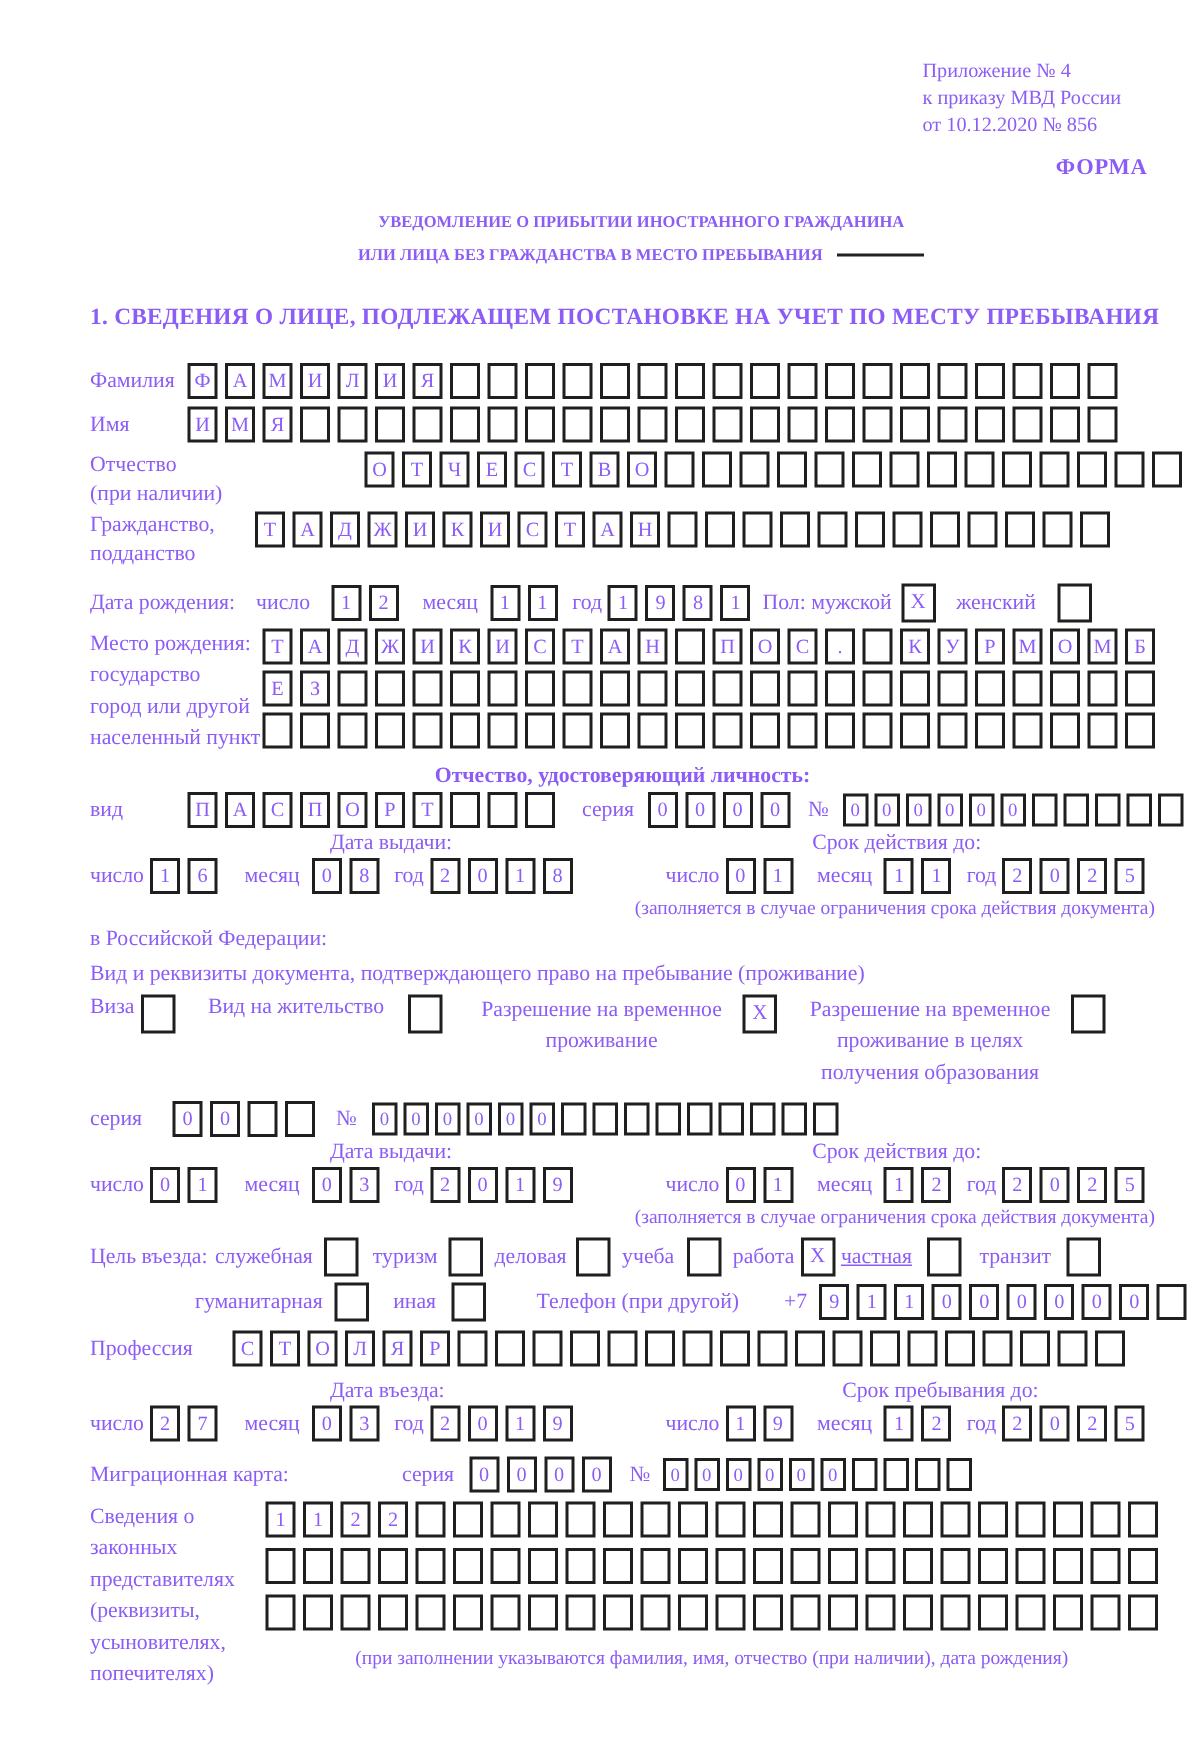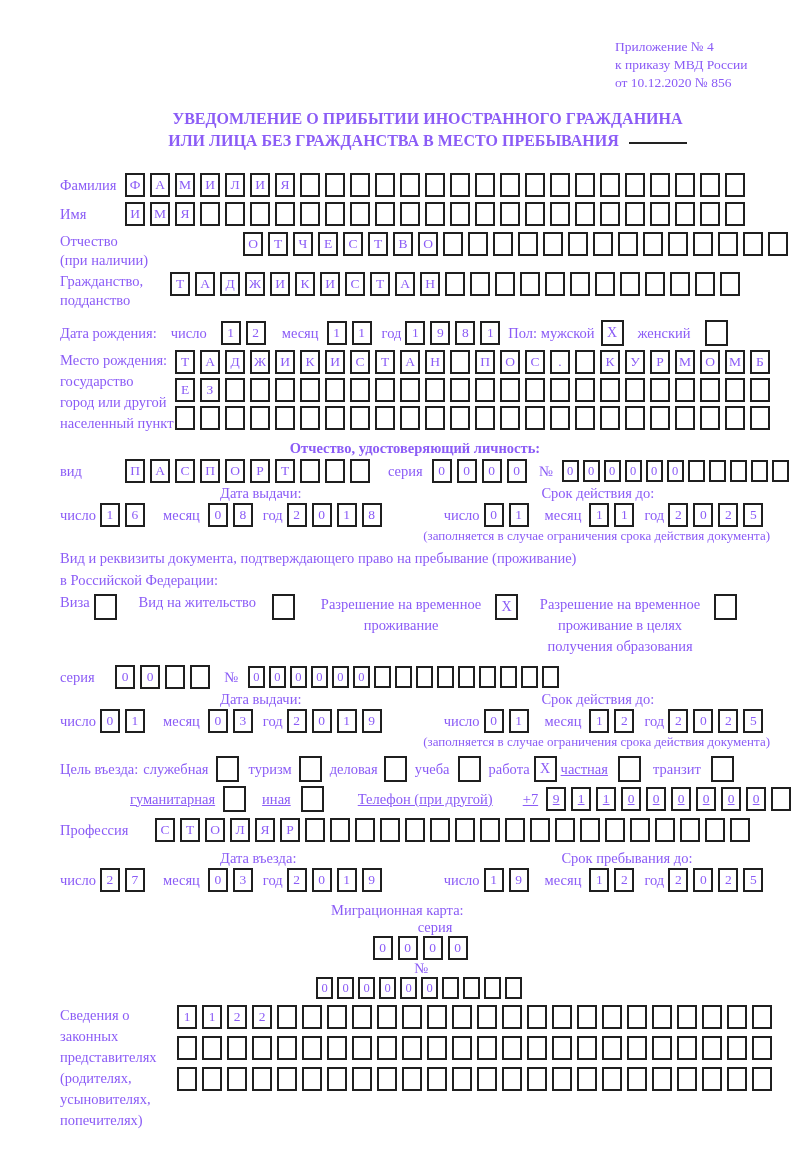--- a/index.html
+++ b/index.html
@@ -2,21 +2,21 @@
 <html><head>
 <meta charset="utf-8">
 <style>
   html,body{margin:0;padding:0;background:#ffffff;}
   .page{width:800px;height:1163px;background:#fff;color:#8b5cf6;
         font-family:"Liberation Serif","DejaVu Serif",serif;position:relative;overflow:hidden;}
   .content{padding:38px 5px 0 60px;}
   .hdr{margin-left:555px;font-size:13.5px;line-height:18px;}
   .hdr-sub{margin-left:555px;font-size:12.5px;line-height:17px;}
   .forma{font-weight:bold;font-size:15px;text-align:right;margin:12px 30px 0 0;letter-spacing:.5px;}
-  .title{font-weight:bold;font-size:16px;text-align:center;margin-top:16px;line-height:22px;}
+  .title{font-weight:bold;font-size:11px;text-align:center;margin-top:16px;line-height:22px;}
   .uline{display:inline-block;width:58px;border-bottom:2px solid #222;margin-left:10px;transform:translateY(-2px);}
   .sect{font-weight:bold;font-size:15.5px;margin-top:22px;white-space:nowrap;letter-spacing:.2px;}
   .row{display:flex;align-items:center;margin-right:25px;}
   .row.top{align-items:flex-start;}
   .lbl{font-size:14.5px;flex:none;}
   .lbl2{font-size:14.5px;line-height:19px;flex:none;}
   .cells{display:inline-flex;gap:5px;flex:none;}
   .cell{box-sizing:border-box;width:20px;height:24px;border:2px solid #1f1f1f;
         display:inline-flex;align-items:center;justify-content:center;
         font-size:13.5px;flex:none;background:#fff;}
@@ -35,26 +35,28 @@
 <body>
 
 <div class="page">
 <div class="content">
 
   <div class="hdr">
     <div>Приложение № 4</div>
     <div>к приказу МВД России</div>
     <div>от 10.12.2020 № 856</div>
   </div>
+  <div class="forma">ФОРМА</div>
 
   <div class="title">
     <span>УВЕДОМЛЕНИЕ О ПРИБЫТИИ ИНОСТРАННОГО ГРАЖДАНИНА</span><br>
     <span>ИЛИ ЛИЦА БЕЗ ГРАЖДАНСТВА В МЕСТО ПРЕБЫВАНИЯ</span><span class="uline"></span>
   </div>
 
+  <div class="sect">1. СВЕДЕНИЯ О ЛИЦЕ, ПОДЛЕЖАЩЕМ ПОСТАНОВКЕ НА УЧЕТ ПО МЕСТУ ПРЕБЫВАНИЯ</div>
 
   <div class="row" style="margin-top:21px;">
     <span class="lbl" style="width:65px;">Фамилия</span>
     <span class="cells">
           <span class="cell">Ф</span>
           <span class="cell">А</span>
           <span class="cell">М</span>
           <span class="cell">И</span>
           <span class="cell">Л</span>
           <span class="cell">И</span>
@@ -368,22 +370,22 @@
     <span class="cells" style="margin-left:4px;">
           <span class="cell">2</span>
           <span class="cell">0</span>
           <span class="cell">2</span>
           <span class="cell">5</span>
         </span>
   </div>
 
   <div class="note" style="margin-right:25px;">(заполняется в случае ограничения срока действия документа)</div>
 
+  <div class="para" style="margin-top:5px;">в Российской Федерации:</div>
   <div class="para">Вид и реквизиты документа, подтверждающего право на пребывание (проживание)</div>
-  <div class="para" style="margin-top:5px;">в Российской Федерации:</div>
 
   <div class="row top" style="margin-top:5px;">
     <span class="lbl">Виза</span>
     <span class="cells box" style="margin-left:4px;">
           <span class="cell"></span>
         </span>
     <span class="lbl" style="margin-left:22px;">Вид на жительство</span>
     <span class="cells box" style="margin-left:16px;">
           <span class="cell"></span>
         </span>
@@ -501,21 +503,21 @@
     <span class="lbl" style="margin-left:4px;text-decoration:underline;">частная</span>
     <span class="cells box" style="margin-left:10px;">
           <span class="cell"></span>
         </span>
     <span class="lbl" style="margin-left:12px;">транзит</span>
     <span class="cells box" style="margin-left:10px;">
           <span class="cell"></span>
         </span>
   </div>
 
-  <div class="row" style="margin-top:4px;text-decoration:underline;">
+  <div class="row" style="margin-top:4px;">
     <span class="lbl" style="margin-left:70px;">гуманитарная</span>
     <span class="cells box" style="margin-left:8px;">
           <span class="cell"></span>
         </span>
     <span class="lbl" style="margin-left:16px;">иная</span>
     <span class="cells box" style="margin-left:10px;">
           <span class="cell"></span>
         </span>
     <span class="lbl" style="margin-left:34px;">Телефон (при другой)</span>
     <span class="lbl" style="margin-left:30px;">+7</span>
@@ -598,21 +600,21 @@
         </span>
     <span class="lbl" style="margin-left:10px;">год</span>
     <span class="cells" style="margin-left:4px;">
           <span class="cell">2</span>
           <span class="cell">0</span>
           <span class="cell">2</span>
           <span class="cell">5</span>
         </span>
   </div>
 
-  <div class="row" style="margin-top:10px;flex-direction:column;">
+  <div class="row" style="margin-top:10px;">
     <span class="lbl" style="width:168px;">Миграционная карта:</span>
     <span class="lbl" style="margin-left:40px;">серия</span>
     <span class="cells" style="margin-left:10px;">
           <span class="cell">0</span>
           <span class="cell">0</span>
           <span class="cell">0</span>
           <span class="cell">0</span>
         </span>
     <span class="lbl" style="margin-left:12px;">№</span>
     <span class="cells sm" style="margin-left:8px;">
@@ -627,21 +629,21 @@
           <span class="cell"></span>
           <span class="cell"></span>
         </span>
   </div>
 
   <div class="row top" style="margin-top:6px;">
     <span class="lblcol" style="width:117px;">
       <span>Сведения о</span><br>
       <span>законных</span><br>
       <span>представителях</span><br>
-      <span>(родителях,</span><br>
+      <span>(реквизиты,</span><br>
       <span>усыновителях,</span><br>
       <span>попечителях)</span>
     </span>
     <span style="display:flex;flex-direction:column;">
       <span class="stack" style="gap:7px;">
         <span class="cells">
               <span class="cell">1</span>
               <span class="cell">1</span>
               <span class="cell">2</span>
               <span class="cell">2</span>
@@ -712,17 +714,18 @@
               <span class="cell"></span>
               <span class="cell"></span>
               <span class="cell"></span>
               <span class="cell"></span>
               <span class="cell"></span>
               <span class="cell"></span>
               <span class="cell"></span>
               <span class="cell"></span>
             </span>
       </span>
+      <span class="note" style="text-align:center;margin-top:10px;">(при заполнении указываются фамилия, имя, отчество (при наличии), дата рождения)</span>
     </span>
   </div>
 
 </div>
 </div>
 
 </body></html>

